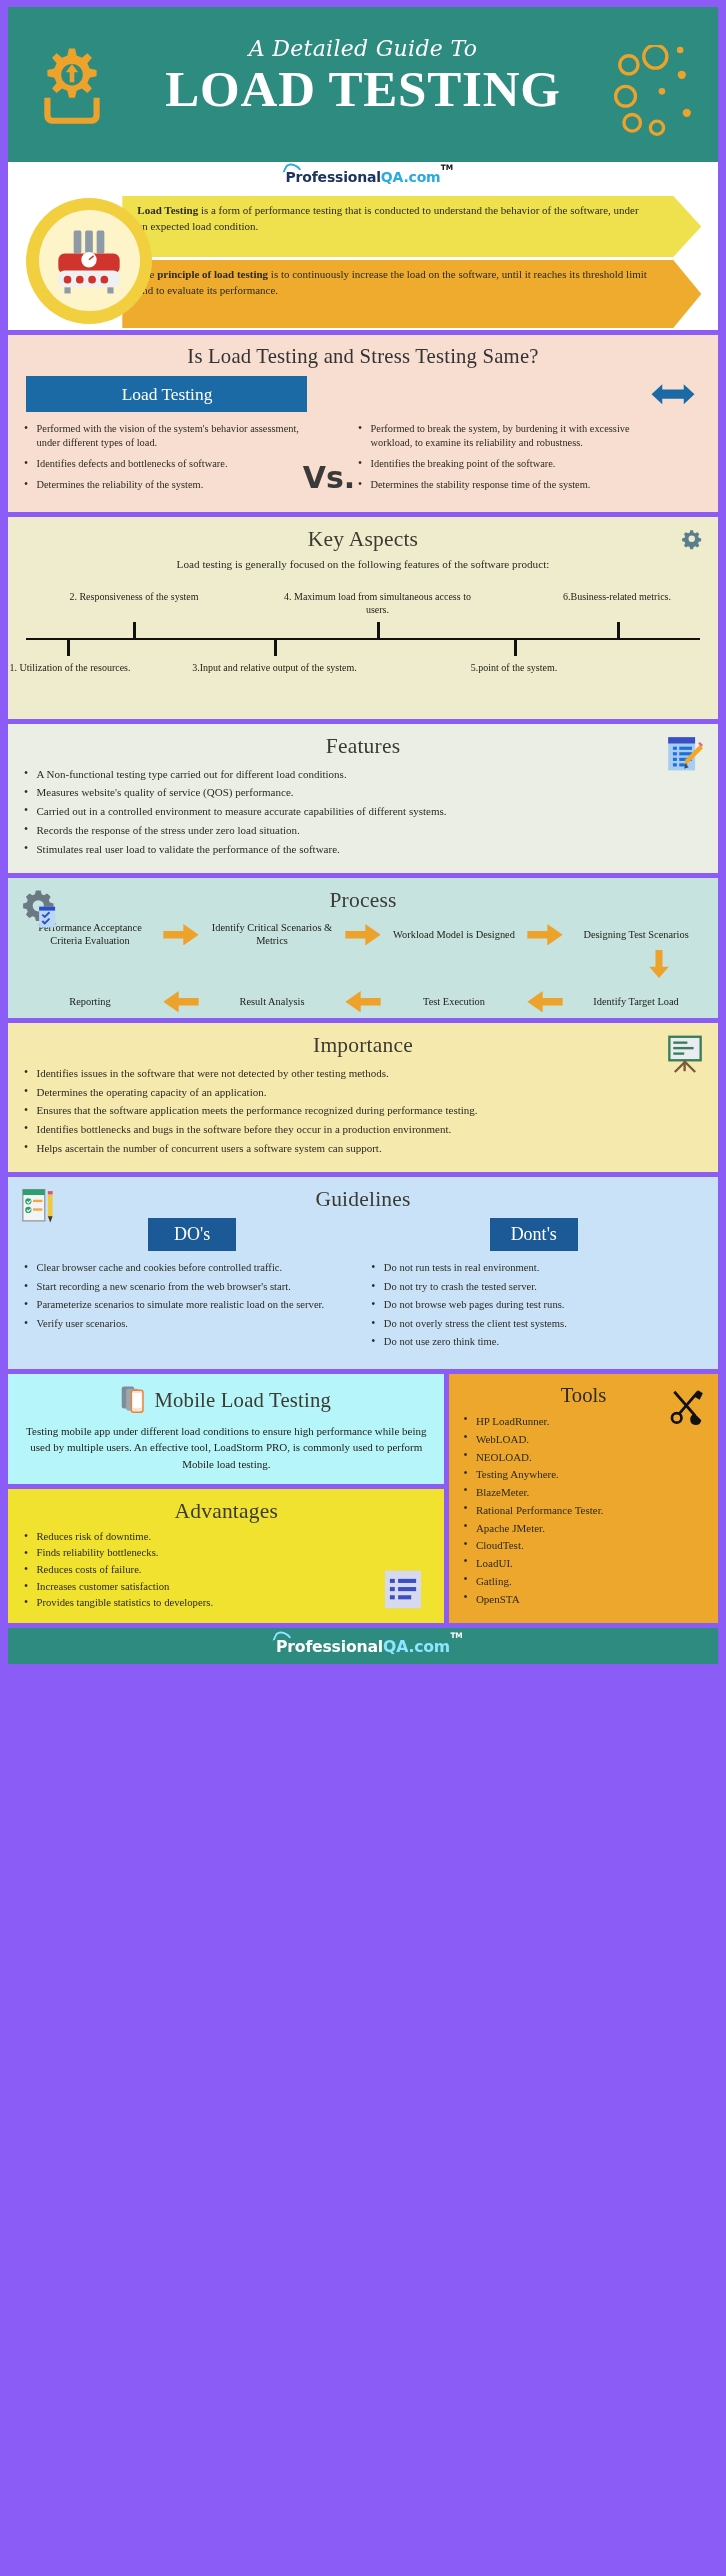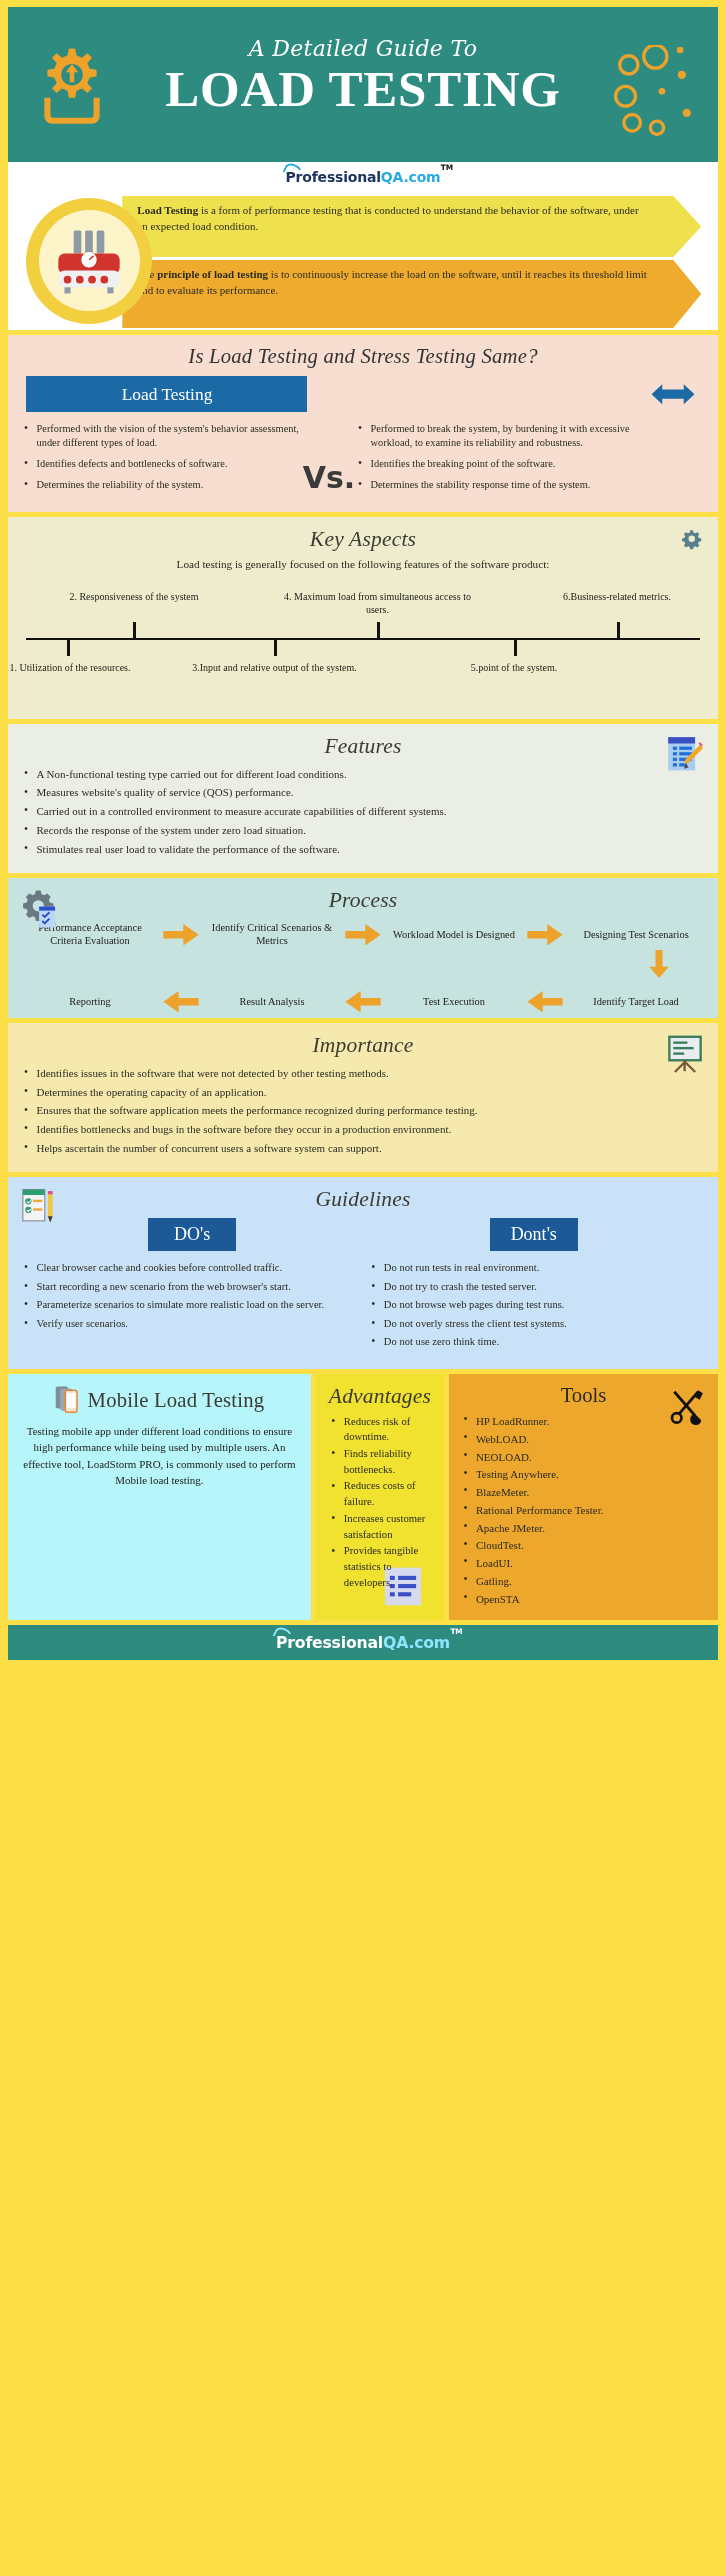--- a/index.html
+++ b/index.html
@@ -4,21 +4,21 @@
 <style>
   * { box-sizing: border-box; margin: 0; padding: 0; }
   html, body {
     background: #ffffff;
     font-family: "Liberation Serif", "DejaVu Serif", serif;
   }
   .page {
     width: 726px;
     min-height: 2576px;
     margin: 0 auto;
-    background: #fde047;
+    background: #8b5cf6;
     padding: 6.6px 8.3px 0 8.3px;
     position: relative;
   }
 
   
   .hero {
     background: #2e8b7f;
     padding: 8.3px 0 20px 0;
     position: relative;
     overflow: hidden;
@@ -143,21 +143,20 @@
     padding: 10px 13.2px 13.2px 13.2px;
     position: relative;
   }
   .sec-title {
     text-align: center;
     font-size: 21.5px;
     color: #3b3b33;
     font-family: "Liberation Serif", "DejaVu Serif", serif;
     margin-bottom: 6.6px;
     letter-spacing: 0.2px;
-    font-style: italic;
   }
   ul.bullets { list-style: none; }
   ul.bullets li {
     position: relative;
     padding-left: 15px;
     font-size: 11px;
     line-height: 1.48;
     color: #2b2b22;
     margin-bottom: 2.5px;
   }
@@ -283,21 +282,21 @@
   .guide-col { flex: 1 1 0; }
   .guide-col ul.bullets li { font-size: 10.6px; line-height: 1.36; margin-bottom: 4.1px; }
 
   
   .bottom-grid {
     display: flex;
     gap: 5px;
     margin: 5px 0;
     align-items: stretch;
   }
-  .bottom-left { width: 436px; display: flex; flex-direction: row; gap: 5px; }
+  .bottom-left { width: 436px; display: flex; flex-direction: column; gap: 5px; }
   .bottom-right { flex: 1 1 auto; }
 
   .mobile-sec {
     background: #b6f5f9;
     padding: 10px 13.2px 11.6px 13.2px;
     position: relative;
   }
   .mobile-head {
     display: flex;
     align-items: center;
@@ -514,21 +513,21 @@
         </g>
         <path d="M44 14 l4 4 -18 18 -6 2 2-6z" fill="#f5a623"></path>
         <path d="M42 12 l4 4 2-2 -4-4z" fill="#e8607a"></path>
         <path d="M26 38 l-2 6 6-2z" fill="#4a4a4a"></path>
       </svg>
     </div>
     <ul class="bullets">
       <li>A Non-functional testing type carried out for different load conditions.</li>
       <li>Measures website's quality of service (QOS) performance.</li>
       <li>Carried out in a controlled environment to measure accurate capabilities of different systems.</li>
-      <li>Records the response of the system under zero load situation.</li>
+      <li>Records the response of the stress under zero load situation.</li>
       <li>Stimulates real user load to validate the performance of the software.</li>
     </ul>
   </div>
 
   <div class="section proc-sec">
     <div class="proc-icon">
       <svg viewBox="0 0 50 50" width="41" height="40">
         <path d="M18 2 h6 l1.2 4.6 3 1.2 4-2.2 4.2 4.2 -2.2 4 1.2 3 4.6 1.2 v6 l-4.6 1.2 -1.2 3 2.2 4 -4.2 4.2 -4-2.2 -3 1.2 -1.2 4.6 h-6 l-1.2-4.6 -3-1.2 -4 2.2 -4.2-4.2 2.2-4 -1.2-3 -4.6-1.2 v-6 l4.6-1.2 1.2-3 -2.2-4 4.2-4.2 4 2.2 3-1.2z" fill="#6b7a82"></path>
         <circle cx="21" cy="21" r="7" fill="#c6e3df"></circle>
         <rect x="22" y="22" width="20" height="26" fill="#bad8f5"></rect>

